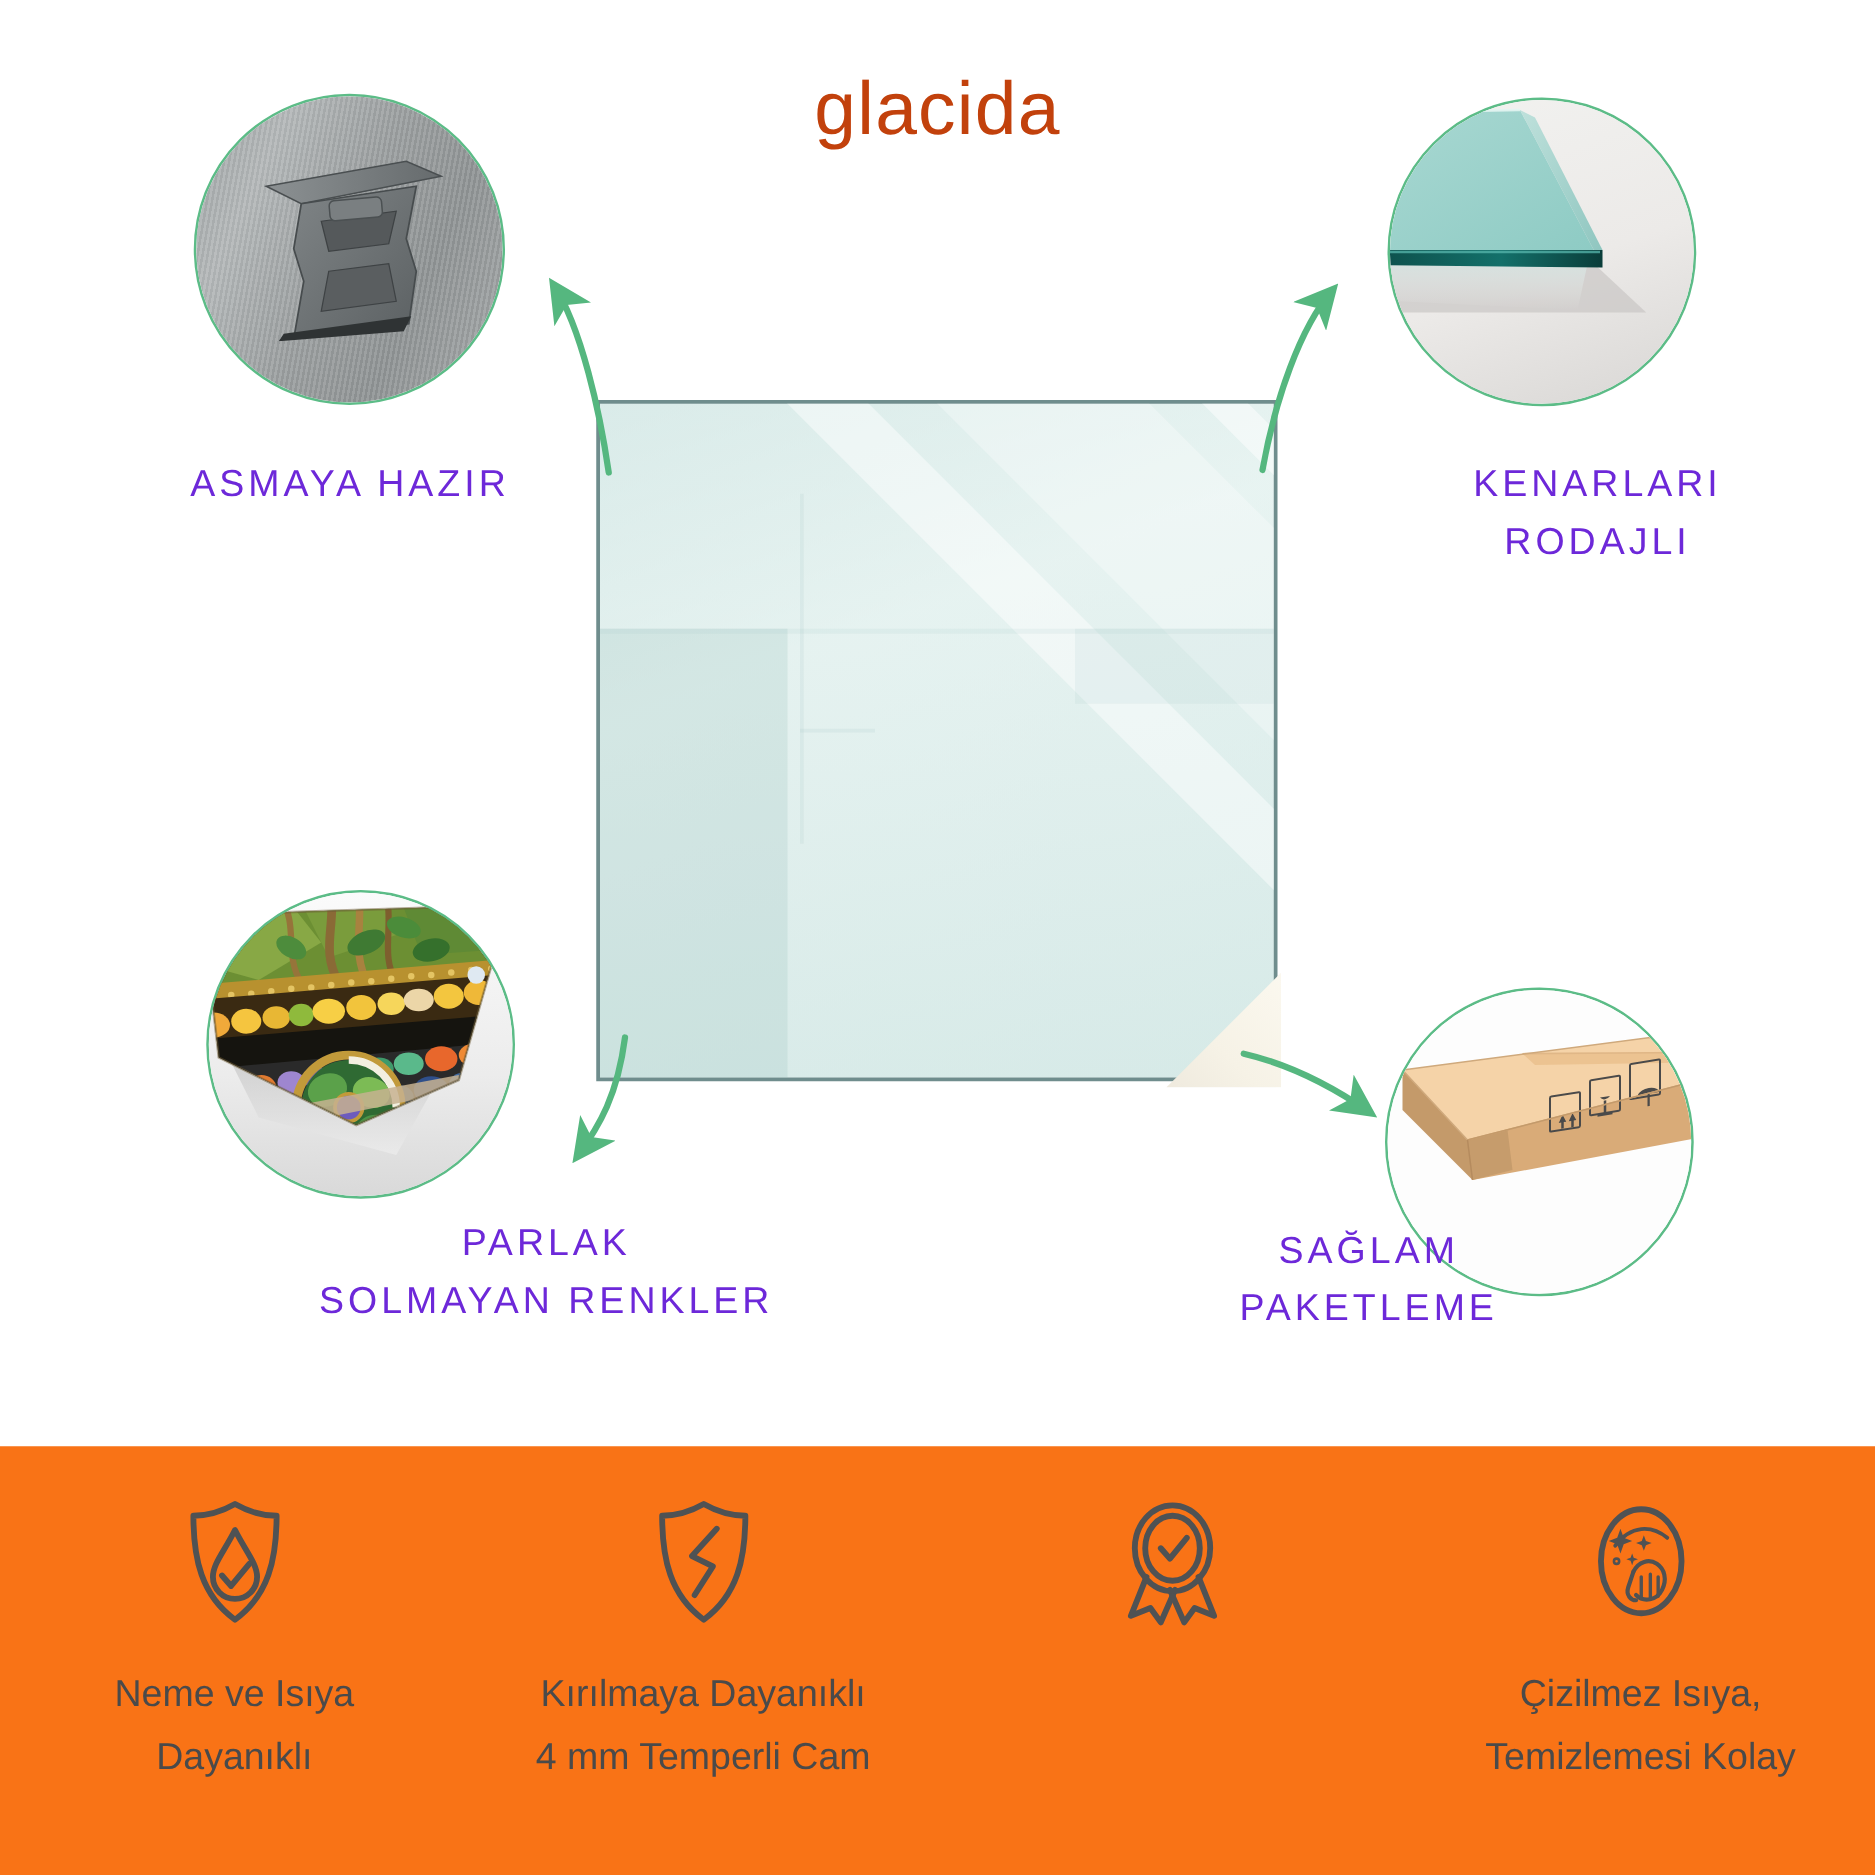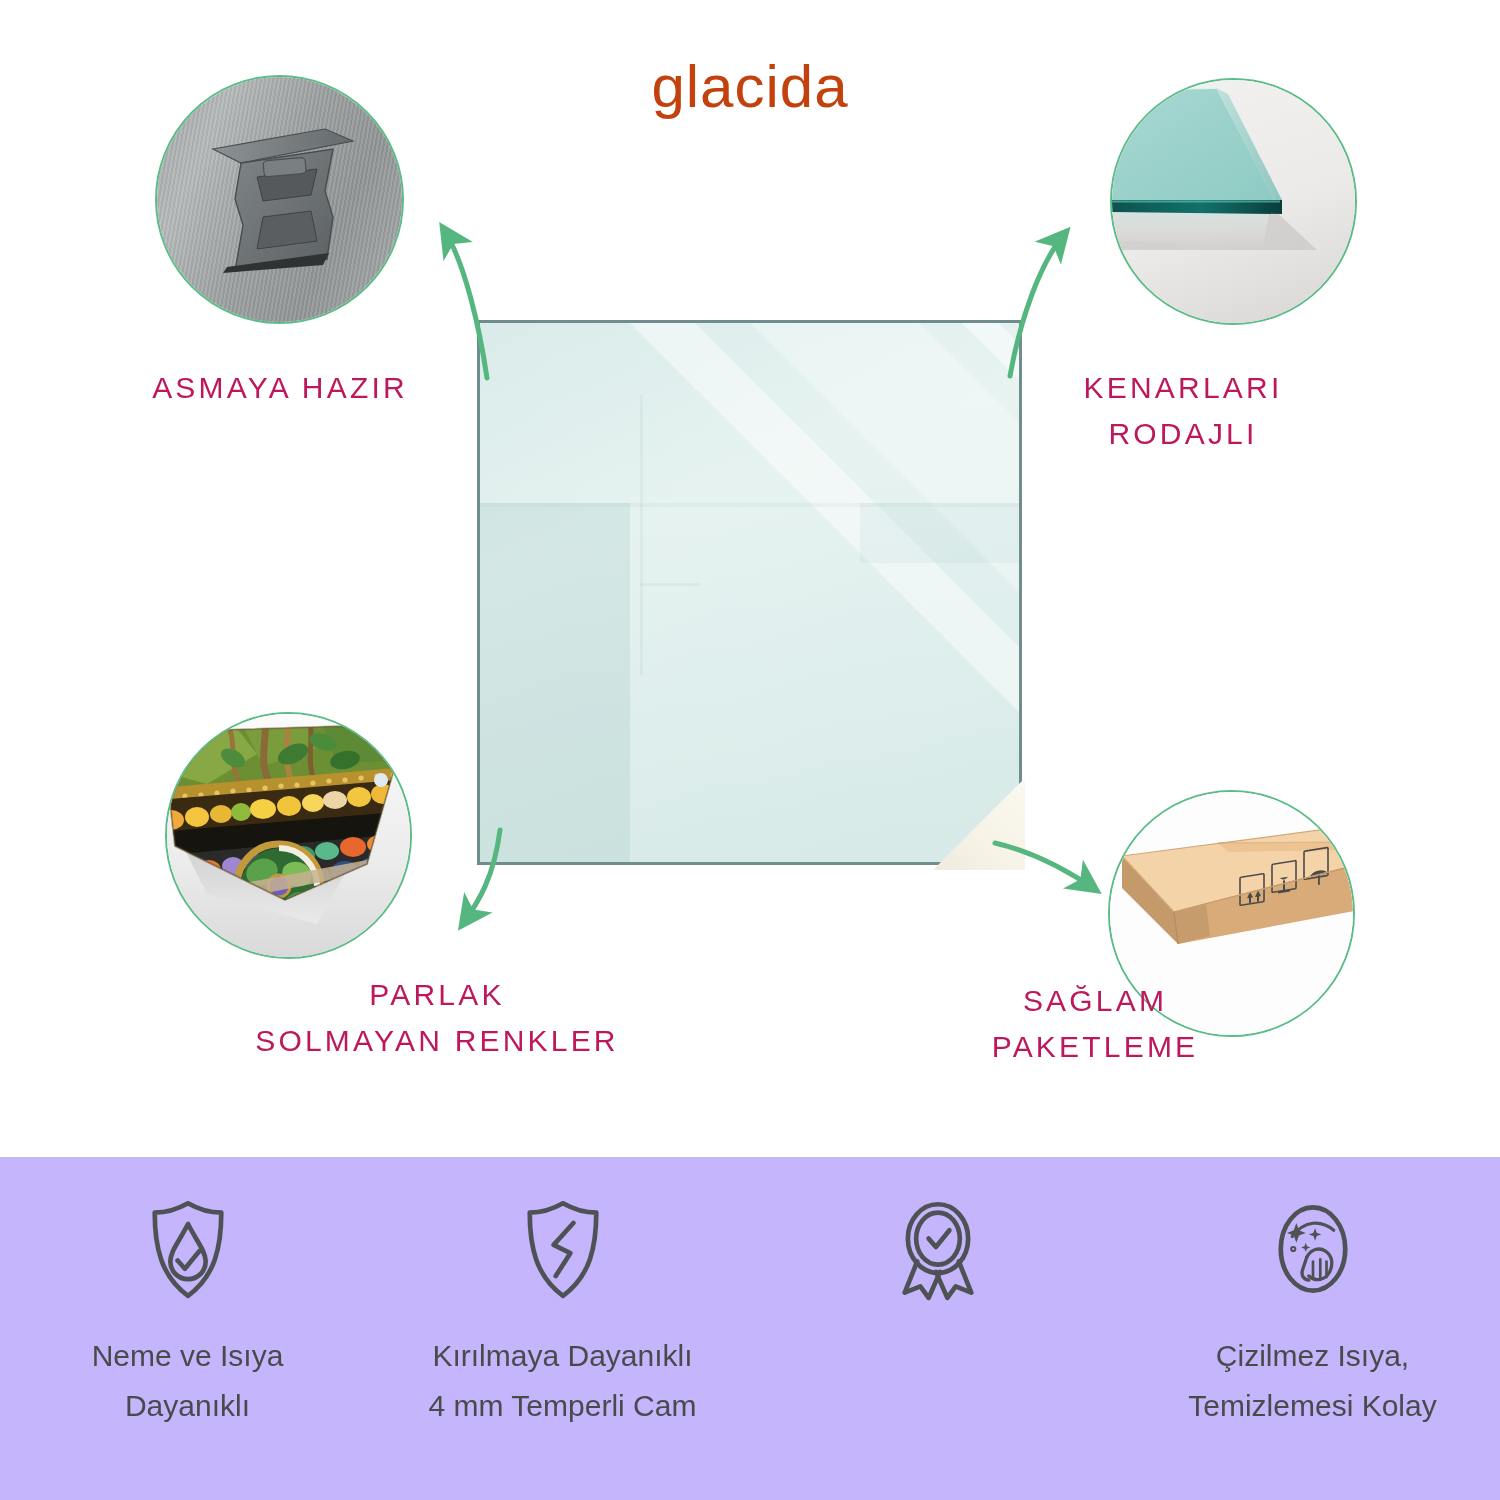--- a/index.html
+++ b/index.html
@@ -28,21 +28,21 @@
     border-radius:50%;
     border:2px solid #5CBC87;
     overflow:hidden;
     background:#ffffff;
   }
   .circle .inner{position:absolute;inset:0;}
 
   .label{
     position:absolute;
     text-align:center;
-    color:#be185d;
+    color:#6d28d9;
     font-size:30px;
     letter-spacing:3.2px;
     line-height:46px;
     font-weight:400;
     white-space:pre-line;
   }
 
   
   #c-bracket{left:155px;top:75px;width:245px;height:245px;}
   .metalbg{
@@ -65,21 +65,21 @@
   
   #c-print{left:165px;top:712px;width:243px;height:243px;}
   .printbg{position:absolute;inset:0;background:linear-gradient(180deg,#fbfbfb 0%,#ececec 60%,#d9d9d9 100%);}
 
   
   #c-box{left:1108px;top:790px;width:243px;height:243px;}
   .boxbg{position:absolute;inset:0;background:#fdfdfd;}
 
   
   #l-bracket{left:75px;top:365px;width:410px;}
-  #l-edge{left:1018px;top:365px;width:330px;}
+  #l-edge{left:1113px;top:365px;width:330px;}
   #l-print{left:232px;top:972px;width:410px;}
   #l-box{left:930px;top:978px;width:330px;}
 
   
   .glass-wrap{position:absolute;left:477px;top:320px;width:545px;height:545px;}
   .glass{
     position:absolute;inset:0;
     border:3px solid #6f8d8d;
     background:
       linear-gradient(160deg,rgba(205,228,226,.55) 0%,rgba(232,244,242,.55) 35%,rgba(214,234,232,.6) 100%),
@@ -96,21 +96,21 @@
     clip-path:polygon(100% 0,100% 100%,0 100%);
     filter:drop-shadow(-3px -1px 3px rgba(0,0,0,.18));
   }
 
   
   .arrows{position:absolute;inset:0;pointer-events:none;}
 
   
   .footer{
     position:absolute;left:0;top:1157px;width:1500px;height:343px;
-    background:#c4b5fd;
+    background:#f97316;
   }
   .feat-row{
     position:absolute;left:0;top:0;width:1500px;height:343px;
     display:flex;
   }
   .feat{
     flex:1 1 0;
     display:flex;flex-direction:column;align-items:center;
     padding-top:40px;
   }

